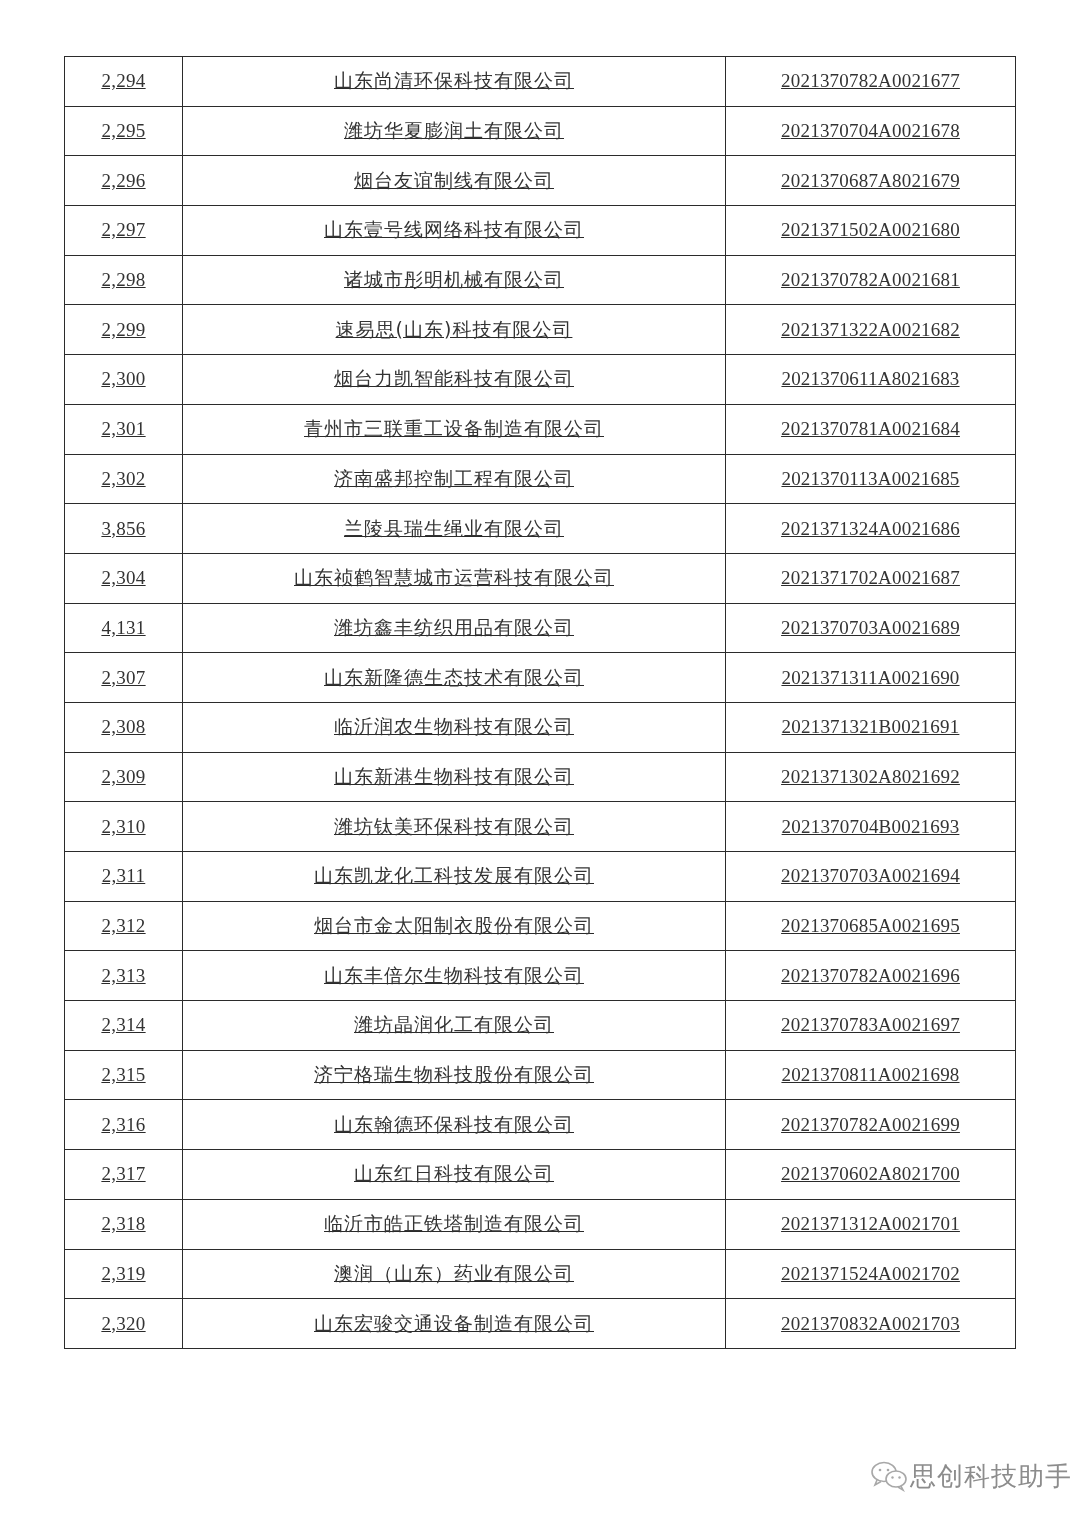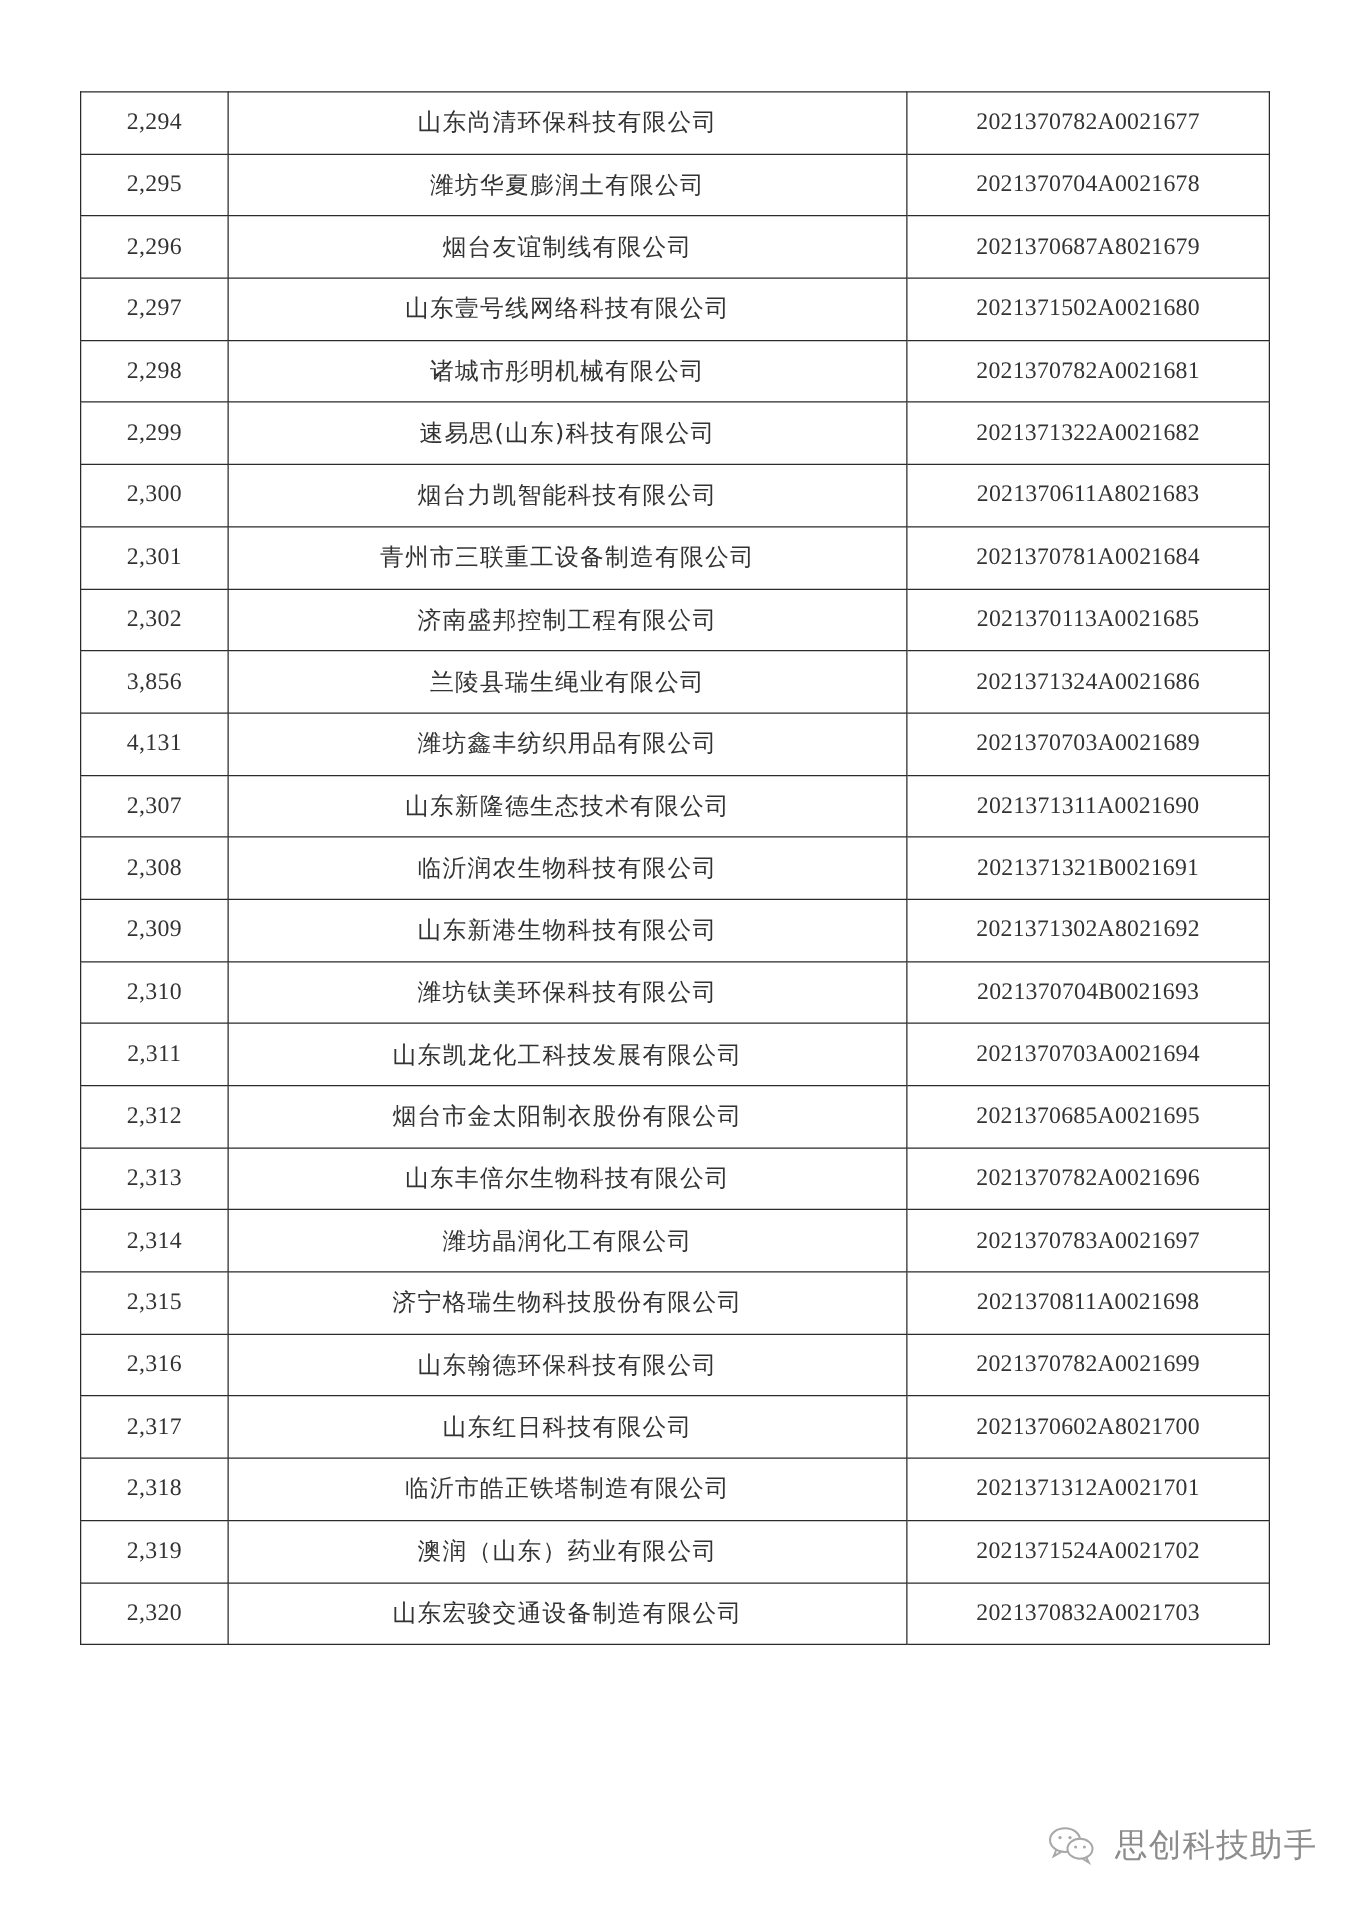--- a/index.html
+++ b/index.html
@@ -17,24 +17,25 @@
     }
     .page {
       position: absolute;
       left: 0; top: 0;
       width: 1080px; height: 1528px;
       background: #ffffff;
     }
     table.list {
       position: absolute;
       left: 64px;
-      top: 73px;
+      top: 56px;
       width: 951px;
       border-collapse: collapse;
       table-layout: fixed;
+      text-decoration: underline;
     }
     table.list td {
       border: 1.6px solid #2b2b2b;
       height: 48.7px;
       padding: 0;
       text-align: center;
       vertical-align: middle;
       font-size: 19px;
       color: #333333;
       white-space: nowrap;
@@ -53,26 +54,26 @@
       font-size: 19px;
       letter-spacing: 1px;
     }
     td.code {
       font-family: "Liberation Serif", "DejaVu Serif", serif;
       font-size: 20px;
       letter-spacing: 0.2px;
     }
     .watermark {
       position: absolute;
-      left: 838px;
+      left: 870px;
       top: 1456px;
       height: 40px;
       display: flex;
       align-items: center;
-      gap: 14px;
+      gap: 0;
       color: #9a9a9a;
     }
     .watermark .wm-icon {
       width: 40px;
       height: 32px;
       display: inline-block;
     }
     .watermark .wm-text {
       font-family: "DejaVu Sans", "Liberation Sans", sans-serif;
       font-size: 26px;
@@ -134,20 +135,25 @@
         </tr>
         <tr>
           <td class="idx">2,302</td>
           <td class="name">济南盛邦控制工程有限公司</td>
           <td class="code">2021370113A0021685</td>
         </tr>
         <tr>
           <td class="idx">3,856</td>
           <td class="name">兰陵县瑞生绳业有限公司</td>
           <td class="code">2021371324A0021686</td>
+        </tr>
+        <tr>
+          <td class="idx">2,304</td>
+          <td class="name">山东祯鹤智慧城市运营科技有限公司</td>
+          <td class="code">2021371702A0021687</td>
         </tr>
         <tr>
           <td class="idx">4,131</td>
           <td class="name">潍坊鑫丰纺织用品有限公司</td>
           <td class="code">2021370703A0021689</td>
         </tr>
         <tr>
           <td class="idx">2,307</td>
           <td class="name">山东新隆德生态技术有限公司</td>
           <td class="code">2021371311A0021690</td>

